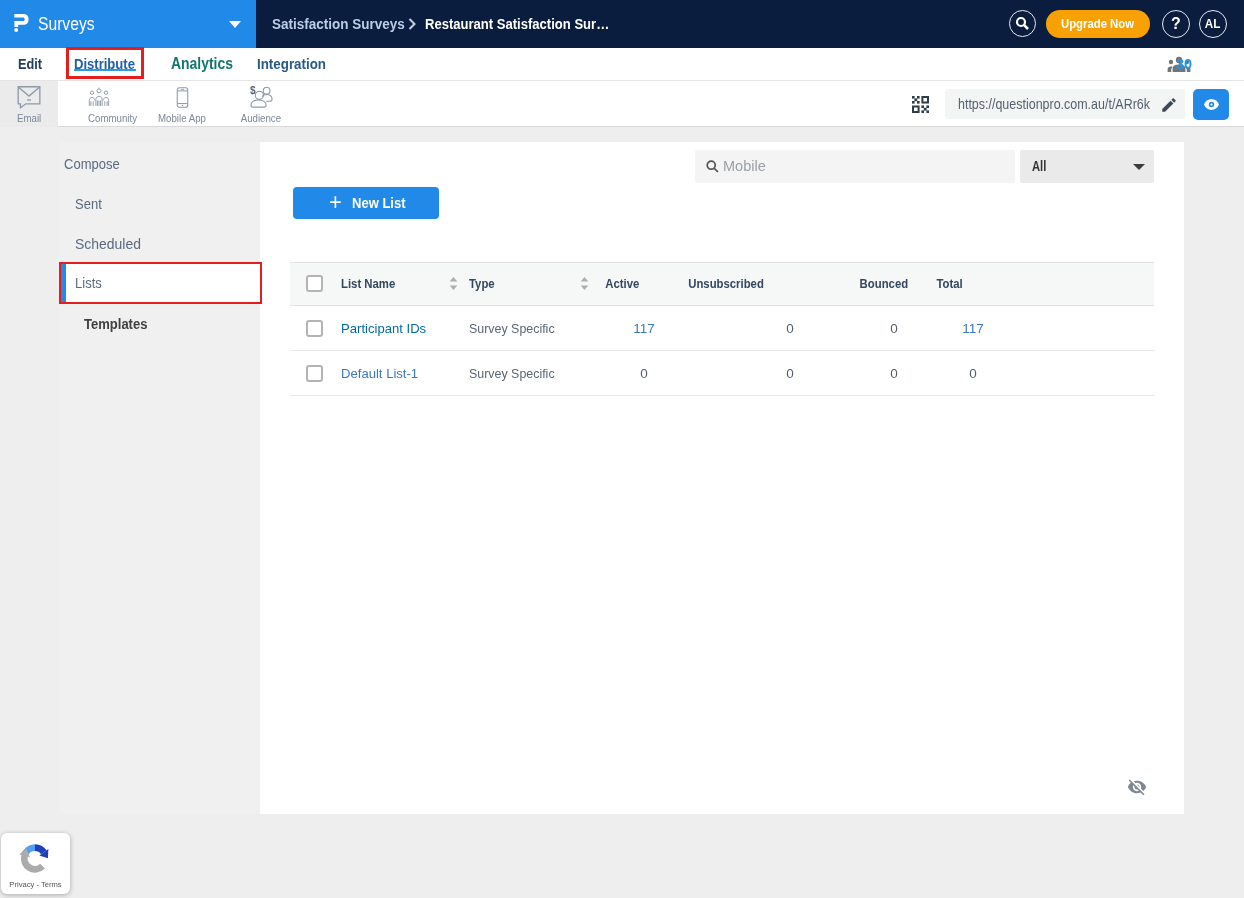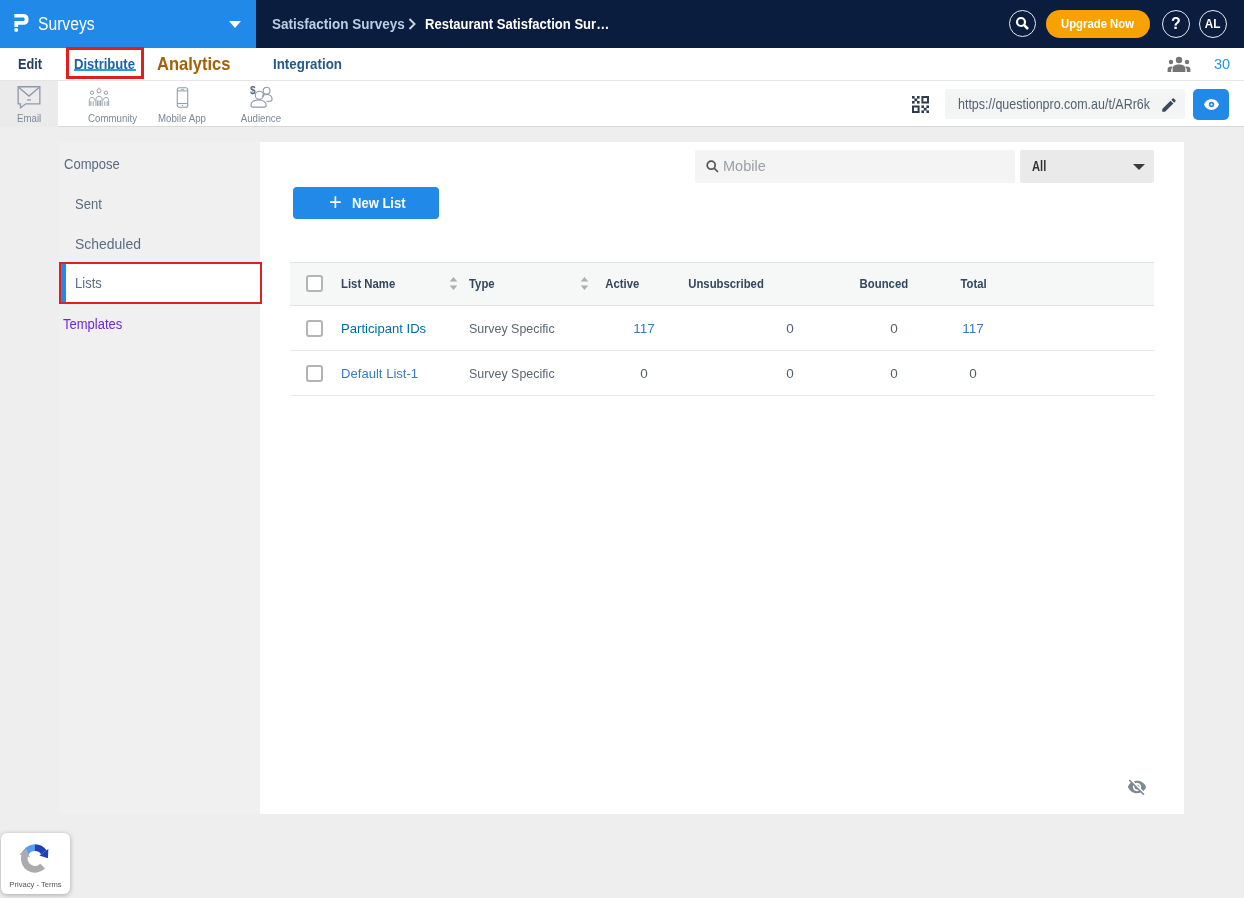--- a/index.html
+++ b/index.html
@@ -35,33 +35,33 @@
 </svg>
 <div class="abs" style="left:1046px;top:10px;width:104px;height:28px;border-radius:14px;background:#f8a104;color:#fff;font-size:13.5px;font-weight:700;text-align:center;line-height:28px;"><span class="sc" style="transform:scaleX(0.84);">Upgrade Now</span></div>
 <div class="abs" style="left:1162px;top:10px;width:28px;height:28px;border:1.4px solid #e8ebf2;border-radius:50%;color:#fff;font-weight:700;font-size:16px;text-align:center;line-height:26px;">?</div>
 <div class="abs" style="left:1199px;top:10px;width:28px;height:28px;border:1.4px solid #e8ebf2;border-radius:50%;color:#fff;font-weight:700;font-size:13px;text-align:center;line-height:26px;"><span class="sc" style="transform:scaleX(0.9);">AL</span></div>
 
 <div class="abs" style="left:0;top:48px;width:1244px;height:33px;background:#fff;border-bottom:1px solid #e5e5e5;"></div>
 <div class="abs" style="left:18px;top:48px;height:32px;line-height:32px;font-size:15px;font-weight:700;color:#233d61;"><span class="sx" style="transform:scaleX(0.85);">Edit</span></div>
 <div class="abs" style="left:74px;top:48px;height:32px;line-height:32px;font-size:15px;font-weight:700;color:#1d5fa8;"><span class="sx" style="transform:scaleX(0.87);">Distribute</span></div>
 <div class="abs" style="left:74px;top:69px;width:62px;height:2px;background:#2a9fd8;"></div>
 <div class="abs" style="left:66px;top:47px;width:78px;height:32px;border:3px solid #e41e1e;"></div>
-<div class="abs" style="left:157px;top:48px;height:32px;line-height:32px;font-size:19px;font-weight:700;color:#a16207;"><span class="sx" style="transform:scaleX(0.87);">Analytics</span></div>
-<div class="abs" style="left:257px;top:48px;height:32px;line-height:32px;font-size:15px;font-weight:700;color:#265a85;margin-left:16px;"><span class="sx" style="transform:scaleX(0.89);">Integration</span></div>
+<div class="abs" style="left:171px;top:48px;height:32px;line-height:32px;font-size:16px;font-weight:700;color:#0f766e;"><span class="sx" style="transform:scaleX(0.87);">Analytics</span></div>
+<div class="abs" style="left:257px;top:48px;height:32px;line-height:32px;font-size:15px;font-weight:700;color:#265a85;"><span class="sx" style="transform:scaleX(0.89);">Integration</span></div>
 <svg class="abs" style="left:1167px;top:56px" width="24" height="17" viewBox="0 0 24 17">
   <g fill="#757575">
     <circle cx="12" cy="4" r="3.2"></circle>
     <path d="M5.6,16 v-3.4 c0,-2.6 2.9,-4 6.4,-4 s6.4,1.4 6.4,4 V16 Z"></path>
     <circle cx="4" cy="6" r="2.2"></circle>
     <path d="M0.6,16 v-2.6 c0,-1.8 1.5,-2.8 3.4,-2.8 c0.6,0 1.2,0.1 1.7,0.3 c-1,0.9 -1.5,2 -1.5,3.1 V16 Z"></path>
     <circle cx="20" cy="6" r="2.2"></circle>
     <path d="M23.4,16 v-2.6 c0,-1.8 -1.5,-2.8 -3.4,-2.8 c-0.6,0 -1.2,0.1 -1.7,0.3 c1,0.9 1.5,2 1.5,3.1 V16 Z"></path>
   </g>
 </svg>
-<div class="abs" style="left:1214px;top:48px;height:37px;line-height:33px;font-size:14.5px;color:#2196f3;">30</div>
+<div class="abs" style="left:1176px;top:48px;height:37px;line-height:33px;font-size:14.5px;color:#2196f3;font-weight:bold;">30</div>
 
 <div class="abs" style="left:0;top:81px;width:1244px;height:46px;background:#fff;border-bottom:1px solid #d8d8d8;"></div>
 <div class="abs" style="left:0;top:81px;width:58px;height:46px;background:#ebebeb;"></div>
 
 <svg class="abs" style="left:17px;top:86px" width="24" height="23" viewBox="0 0 31 29.7">
   <g fill="none" stroke="#8d99aa" stroke-width="1.4">
     <path d="M1.5,1 H29.5 V23 H11.5 L4.5,28 V23 H1.5 Z" stroke-width="1.7"></path>
     <path d="M2,1.5 L15.5,13 L29,1.5" stroke-width="1.7"></path>
     <line x1="13" y1="18" x2="18" y2="18" stroke-width="1.7"></line>
   </g>
@@ -141,21 +141,21 @@
 </svg>
 
 <div class="abs" style="left:59px;top:142px;width:1125px;height:672px;background:#fff;"></div>
 <div class="abs" style="left:59px;top:142px;width:201px;height:672px;background:#f0f0f0;"></div>
 <div class="abs" style="left:64px;top:150px;width:160px;height:28px;line-height:28px;font-size:14px;color:#5a6b80;"><span class="sx" style="transform:scaleX(0.93);">Compose</span></div>
 <div class="abs" style="left:75px;top:190px;width:160px;height:28px;line-height:28px;font-size:14px;color:#5a6b80;"><span class="sx" style="transform:scaleX(0.93);">Sent</span></div>
 <div class="abs" style="left:75px;top:230px;width:160px;height:28px;line-height:28px;font-size:15px;color:#5a6b80;"><span class="sx" style="transform:scaleX(0.93);">Scheduled</span></div>
 <div class="abs" style="left:59px;top:262px;width:203px;height:42px;background:#fff;border:2px solid #e41e1e;"></div>
 <div class="abs" style="left:61px;top:264px;width:5px;height:38px;background:#2189e8;"></div>
 <div class="abs" style="left:75px;top:269px;width:160px;height:28px;line-height:28px;font-size:14px;color:#5a6b80;"><span class="sx" style="transform:scaleX(0.93);">Lists</span></div>
-<div class="abs" style="left:63px;top:310px;width:160px;height:28px;line-height:28px;font-size:14px;color:#6d28d9;"><span class="sx" style="transform:scaleX(0.93);">Templates</span></div>
+<div class="abs" style="left:84px;top:310px;width:160px;height:28px;line-height:28px;font-size:14px;color:#404040;font-weight:bold;"><span class="sx" style="transform:scaleX(0.93);">Templates</span></div>
 
 <div class="abs" style="left:695px;top:150px;width:320px;height:33px;background:#f4f4f4;border-radius:2px;"></div>
 <svg class="abs" style="left:706px;top:160px" width="13" height="13" viewBox="0 0 13 13">
   <circle cx="5.2" cy="5.2" r="4" fill="none" stroke="#555" stroke-width="1.7"></circle>
   <line x1="8.3" y1="8.3" x2="12" y2="12" stroke="#555" stroke-width="1.7"></line>
 </svg>
 <div class="abs" style="left:723px;top:150px;height:33px;line-height:33px;font-size:14.5px;color:#9aa0a6;">Mobile</div>
 <div class="abs" style="left:1020px;top:150px;width:134px;height:33px;background:#eaeaea;border-radius:2px;"></div>
 <div class="abs" style="left:1032px;top:150px;height:33px;line-height:33px;font-size:14px;font-weight:700;color:#333;"><span class="sx" style="transform:scaleX(0.8);">All</span></div>
 <div class="abs" style="left:1133px;top:164px;width:0;height:0;border-left:6px solid transparent;border-right:6px solid transparent;border-top:6.5px solid #3c3c3c;"></div>
@@ -172,21 +172,21 @@
     <path d="M4.5,13 L0.7,8.4 H8.3 Z" fill="#aeaeae"></path>
   </svg>
 <div class="abs" style="left:469px;top:262px;height:44px;line-height:44px;font-size:13.5px;font-weight:700;color:#33475f;"><span class="sx" style="transform:scaleX(0.84);">Type</span></div>
 <svg class="abs" style="left:580px;top:277px" width="9" height="13" viewBox="0 0 9 13">
     <path d="M4.5,0 L8.3,4.6 H0.7 Z" fill="#aeaeae"></path>
     <path d="M4.5,13 L0.7,8.4 H8.3 Z" fill="#aeaeae"></path>
   </svg>
 <div class="abs" style="left:602px;top:262px;width:80px;height:44px;line-height:44px;font-size:13.5px;font-weight:700;color:#33475f;"><span class="sc" style="transform:scaleX(0.84);">Active</span></div>
 <div class="abs" style="left:676px;top:262px;width:100px;text-align:center;height:44px;line-height:44px;font-size:13.5px;font-weight:700;color:#33475f;"><span class="sc" style="transform:scaleX(0.84);">Unsubscribed</span></div>
 <div class="abs" style="left:844px;top:262px;width:80px;text-align:center;height:44px;line-height:44px;font-size:13.5px;font-weight:700;color:#33475f;"><span class="sc" style="transform:scaleX(0.84);">Bounced</span></div>
-<div class="abs" style="left:934px;top:262px;width:80px;text-align:center;height:44px;line-height:44px;font-size:13.5px;font-weight:700;color:#33475f;"><span class="sc" style="transform:scaleX(0.84);">Total</span></div>
+<div class="abs" style="left:934px;top:262px;width:80px;height:44px;line-height:44px;font-size:13.5px;font-weight:700;color:#33475f;"><span class="sc" style="transform:scaleX(0.84);">Total</span></div>
 
 <div class="abs" style="left:290px;top:306px;width:864px;height:45px;border-bottom:1px solid #e8e8e8;"></div>
 <div class="abs" style="left:306px;top:320px;width:17px;height:17px;background:#fff;border:2px solid #b4b4b4;border-radius:3px;"></div>
 <div class="abs" style="left:341px;top:306px;height:45px;line-height:45px;font-size:13.5px;color:#0369a1;"><span class="sx" style="transform:scaleX(0.97);">Participant IDs</span></div>
 <div class="abs" style="left:469px;top:306px;height:45px;line-height:45px;font-size:13.5px;color:#5a6572;"><span class="sx" style="transform:scaleX(0.92);">Survey Specific</span></div>
 <div class="abs" style="left:604px;top:306px;width:80px;text-align:center;height:45px;line-height:45px;font-size:13.5px;color:#3a78c2;">117</div>
 <div class="abs" style="left:750px;top:306px;width:80px;text-align:center;height:45px;line-height:45px;font-size:13.5px;color:#555f6b;">0</div>
 <div class="abs" style="left:854px;top:306px;width:80px;text-align:center;height:45px;line-height:45px;font-size:13.5px;color:#555f6b;">0</div>
 <div class="abs" style="left:933px;top:306px;width:80px;text-align:center;height:45px;line-height:45px;font-size:13.5px;color:#3a78c2;">117</div>
 

